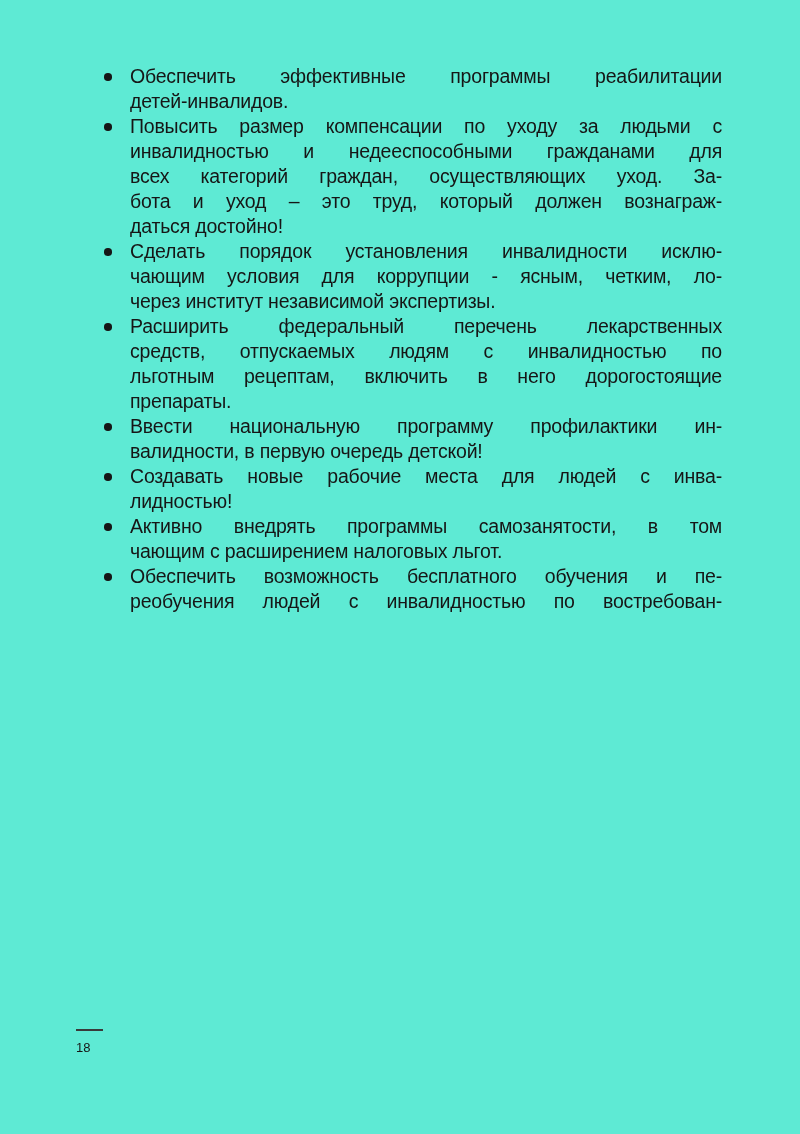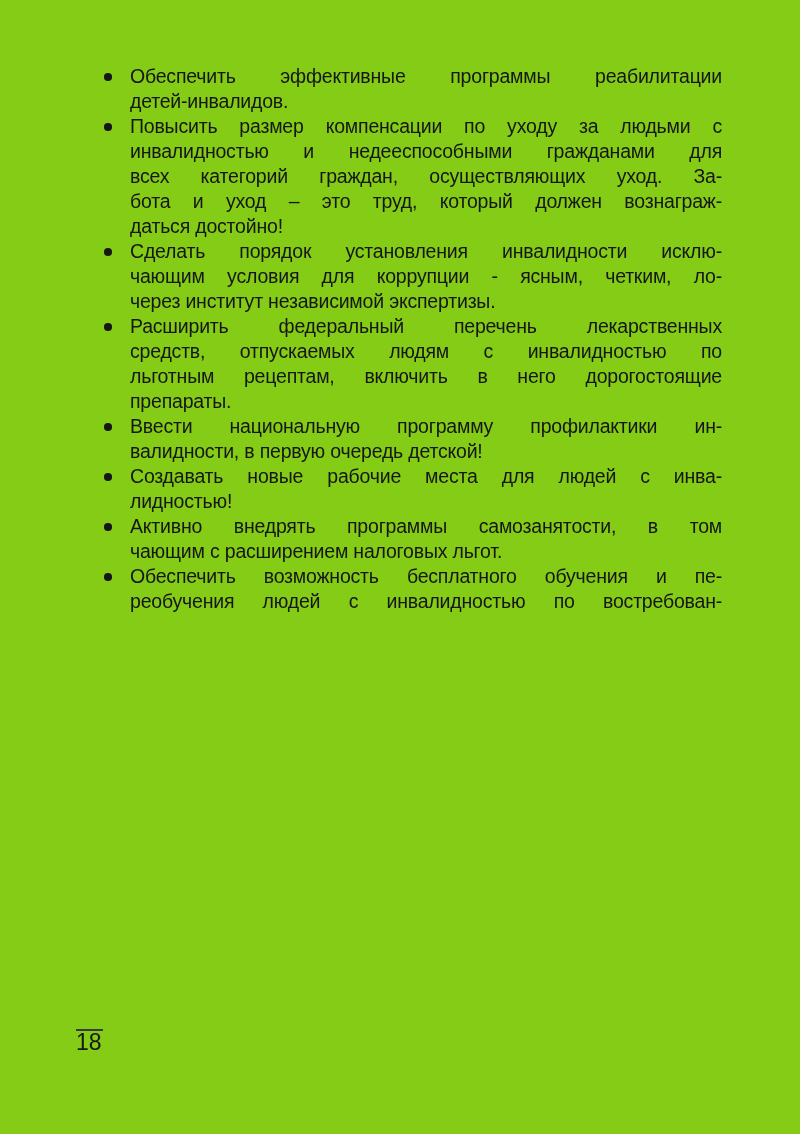--- a/index.html
+++ b/index.html
@@ -5,21 +5,21 @@
     html, body {
       margin: 0;
       padding: 0;
       background: #e8e8e8;
     }
     .page {
       position: relative;
       width: 800px;
       height: 1134px;
       margin: 0 auto;
-      background: #84cc16;
+      background: #5eead4;
       color: #161616;
       font-family: "Liberation Sans", sans-serif;
       overflow: hidden;
     }
     .bullet-list {
       position: absolute;
       left: 104px;
       top: 64px;
       width: 618px;
     }
@@ -59,21 +59,22 @@
       position: absolute;
       left: 76px;
       top: 1029px;
     }
     .folio-rule {
       width: 27px;
       height: 2px;
       background: #3a3a3a;
     }
     .folio-num {
-      font-size: 23px;
+      margin-top: 6px;
+      font-size: 13px;
       line-height: 22px;
       color: #161616;
     }
   </style>
 </head>
 <body>
 
 <div class="page">
   <div class="bullet-list" id="bullet-list">
       <div class="bullet-item">

